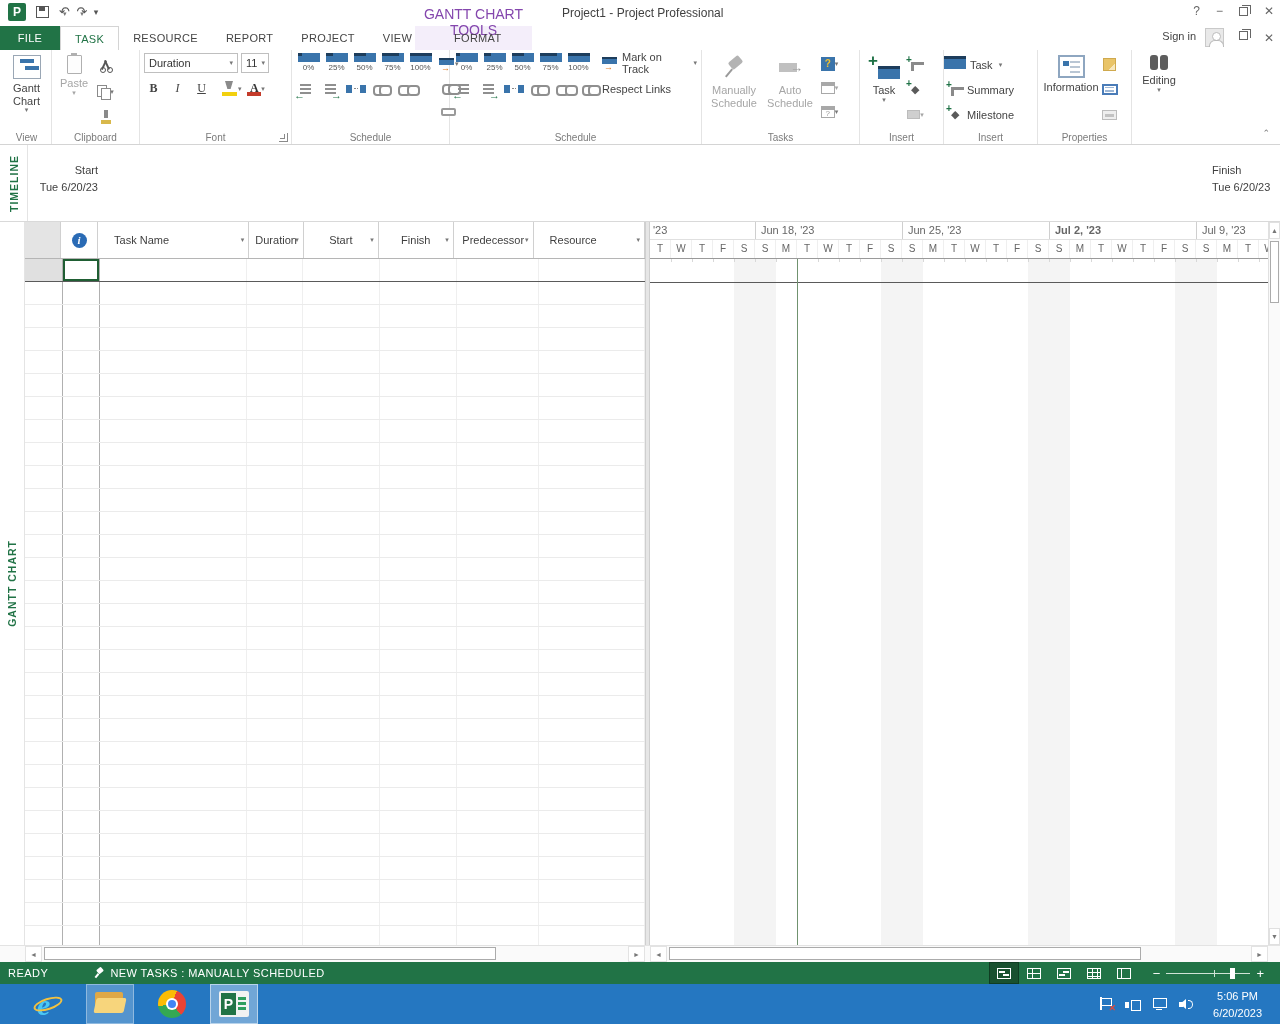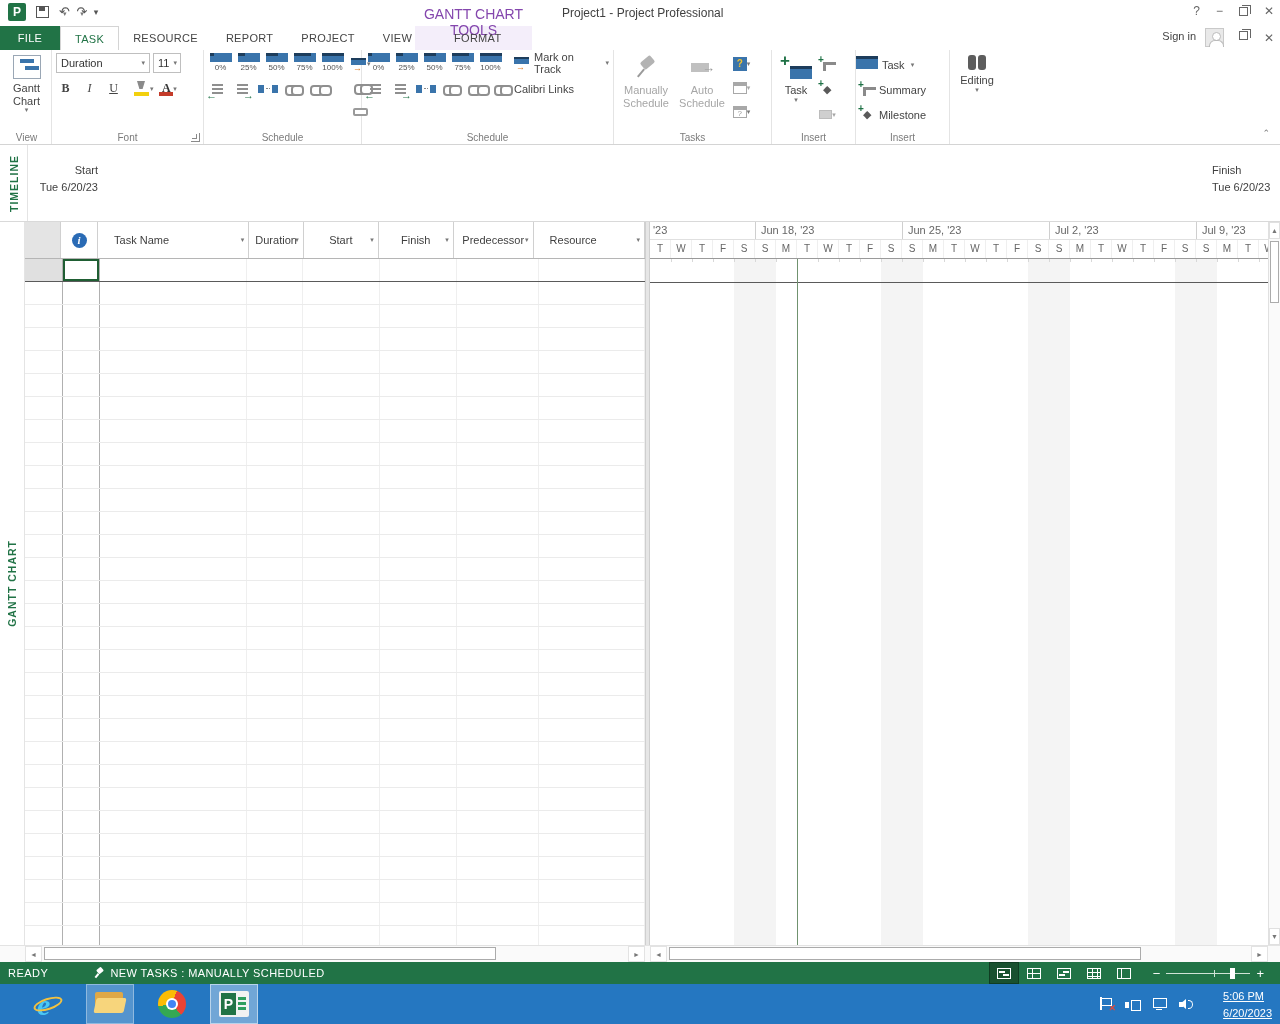--- a/index.html
+++ b/index.html
@@ -232,21 +232,21 @@
   .powic { position:relative; width:16px; height:12px; }
   .powic::before { content:""; position:absolute; left:0; top:4px; width:4px; height:6px; background:#fff; }
   .powic::after { content:""; position:absolute; left:6px; top:2px; width:8px; height:9px; border:1.5px solid #fff; }
   .netic { position:relative; width:14px; height:12px; }
   .netic::before { content:""; position:absolute; left:0; top:0; width:12px; height:8px; border:1.5px solid #fff; }
   .netic::after { content:""; position:absolute; left:3px; bottom:0; width:6px; height:1.5px; background:#fff; }
   .spkic { position:relative; width:15px; height:13px; }
   .spkic::before { content:""; position:absolute; left:0; top:4px; width:4px; height:5px; background:#fff; }
   .spkic::after { content:""; position:absolute; left:1px; top:1px; border-top:5.5px solid transparent; border-bottom:5.5px solid transparent; border-right:6px solid #fff; }
   .spkic i { position:absolute; right:1px; top:2px; width:5px; height:9px; border:1.5px solid #fff; border-left:none; border-radius:0 7px 7px 0; }
-  .clock { position:absolute; right:8px; top:4px; text-align:left; color:#fff; font-size:11px; line-height:1.5;text-decoration:underline; }
+  .clock { position:absolute; right:18px; top:4px; text-align:center; color:#fff; font-size:11px; line-height:1.5; }
 </style>
 </head>
 <body>
 
 <div class="root">
 
   <div class="ctxpanel"></div>
 
   <div class="titlebar">
     <div class="qat">
@@ -286,20 +286,40 @@
 
     <div class="grp" style="width:50px">
       <div class="bigbtn" style="width:44px">
         <span class="ganttbig"></span>
         <span class="blabel">Gantt Chart</span>
         <span class="caret">▾</span>
       </div>
       <div class="grplabel">View</div>
     </div>
 
+    <div class="grp" style="width:88px">
+      <div class="bigbtn disabled" style="width:36px">
+        <span class="clipboard"></span>
+        <span class="blabel">Paste</span>
+        <span class="caret">▾</span>
+      </div>
+      <div class="col" style="margin-left:4px; padding-top:4px; gap:6px">
+        <span class="sbtn">
+            <span class="cutic"><i></i></span>
+          </span>
+        <span class="sbtn">
+            <span class="copyic"></span>
+            <span class="caret">▾</span>
+          </span>
+        <span class="sbtn">
+            <span class="painter"></span>
+          </span>
+      </div>
+      <div class="grplabel">Clipboard</div>
+    </div>
 
     <div class="grp" style="width:152px">
       <div class="col" style="width:100%; gap:6px">
         <div class="hrow">
           <div class="combo" style="width:94px">
               <span>Duration</span>
               <span class="caret">▾</span>
             </div>
           <div class="combo" style="width:28px">
               <span>11</span>
@@ -459,21 +479,21 @@
           <span class="sbtn">
               <span class="chain"></span>
             </span>
           <span class="sbtn">
               <span class="chain broken"></span>
             </span>
           <span class="sbtn" style="margin-left:2px">
             <span class="chain" style="width:14px">
                 <span class="chk">✓</span>
               </span>
-            <span style="margin-left:6px">Calibri Links</span>
+            <span style="margin-left:6px">Respect Links</span>
           </span>
         </div>
       </div>
       <div class="grplabel">Schedule</div>
     </div>
 
     <div class="grp" style="width:158px">
       <div class="bigbtn disabled" style="width:56px">
         <span class="pinbig"></span>
         <span class="blabel">Manually Schedule</span>
@@ -532,20 +552,38 @@
             <span style="margin-left:4px">Summary</span>
           </span>
         <span class="sbtn" style="justify-content:space-between">
             <span class="milic"></span>
             <span style="margin-left:4px">Milestone</span>
           </span>
       </div>
       <div class="grplabel">Insert</div>
     </div>
 
+    <div class="grp" style="width:94px">
+      <div class="bigbtn" style="width:58px">
+        <span class="infoic"></span>
+        <span class="blabel">Information</span>
+      </div>
+      <div class="col" style="margin-left:0; gap:6px; padding-top:2px">
+        <span class="sbtn">
+            <span class="noteic"></span>
+          </span>
+        <span class="sbtn">
+            <span class="detailic"></span>
+          </span>
+        <span class="sbtn disabled">
+            <span class="tlic"></span>
+          </span>
+      </div>
+      <div class="grplabel">Properties</div>
+    </div>
 
     <div class="grp" style="width:54px; border-right:none">
       <div class="bigbtn" style="width:46px">
         <span class="binoc"></span>
         <span class="blabel">Editing</span>
         <span class="caret">▾</span>
       </div>
     </div>
 
     <span class="collapse">⌃</span>
@@ -910,21 +948,21 @@
     <div class="chartpane">
       <div class="cheader">
         <div class="tiertop">
             <i class="wksep" style="left: 105px;"></i>
             <i class="wksep" style="left: 252px;"></i>
             <i class="wksep" style="left: 399px;"></i>
             <i class="wksep" style="left: 546px;"></i>
             <span class="wklbl" style="left: 3px;">'23</span>
             <span class="wklbl" style="left: 111px;">Jun 18, '23</span>
             <span class="wklbl" style="left: 258px;">Jun 25, '23</span>
-            <span class="wklbl" style="left: 405px;">Jul 2, '23</span>
+            <span class="wklbl" style="left: 405px; font-weight: bold;">Jul 2, '23</span>
             <span class="wklbl" style="left: 552px;">Jul 9, '23</span>
           </div>
         <div class="tierdays">
             <span class="day">T</span>
             <span class="day">W</span>
             <span class="day">T</span>
             <span class="day">F</span>
             <span class="day">S</span>
             <span class="day">S</span>
             <span class="day">M</span>

